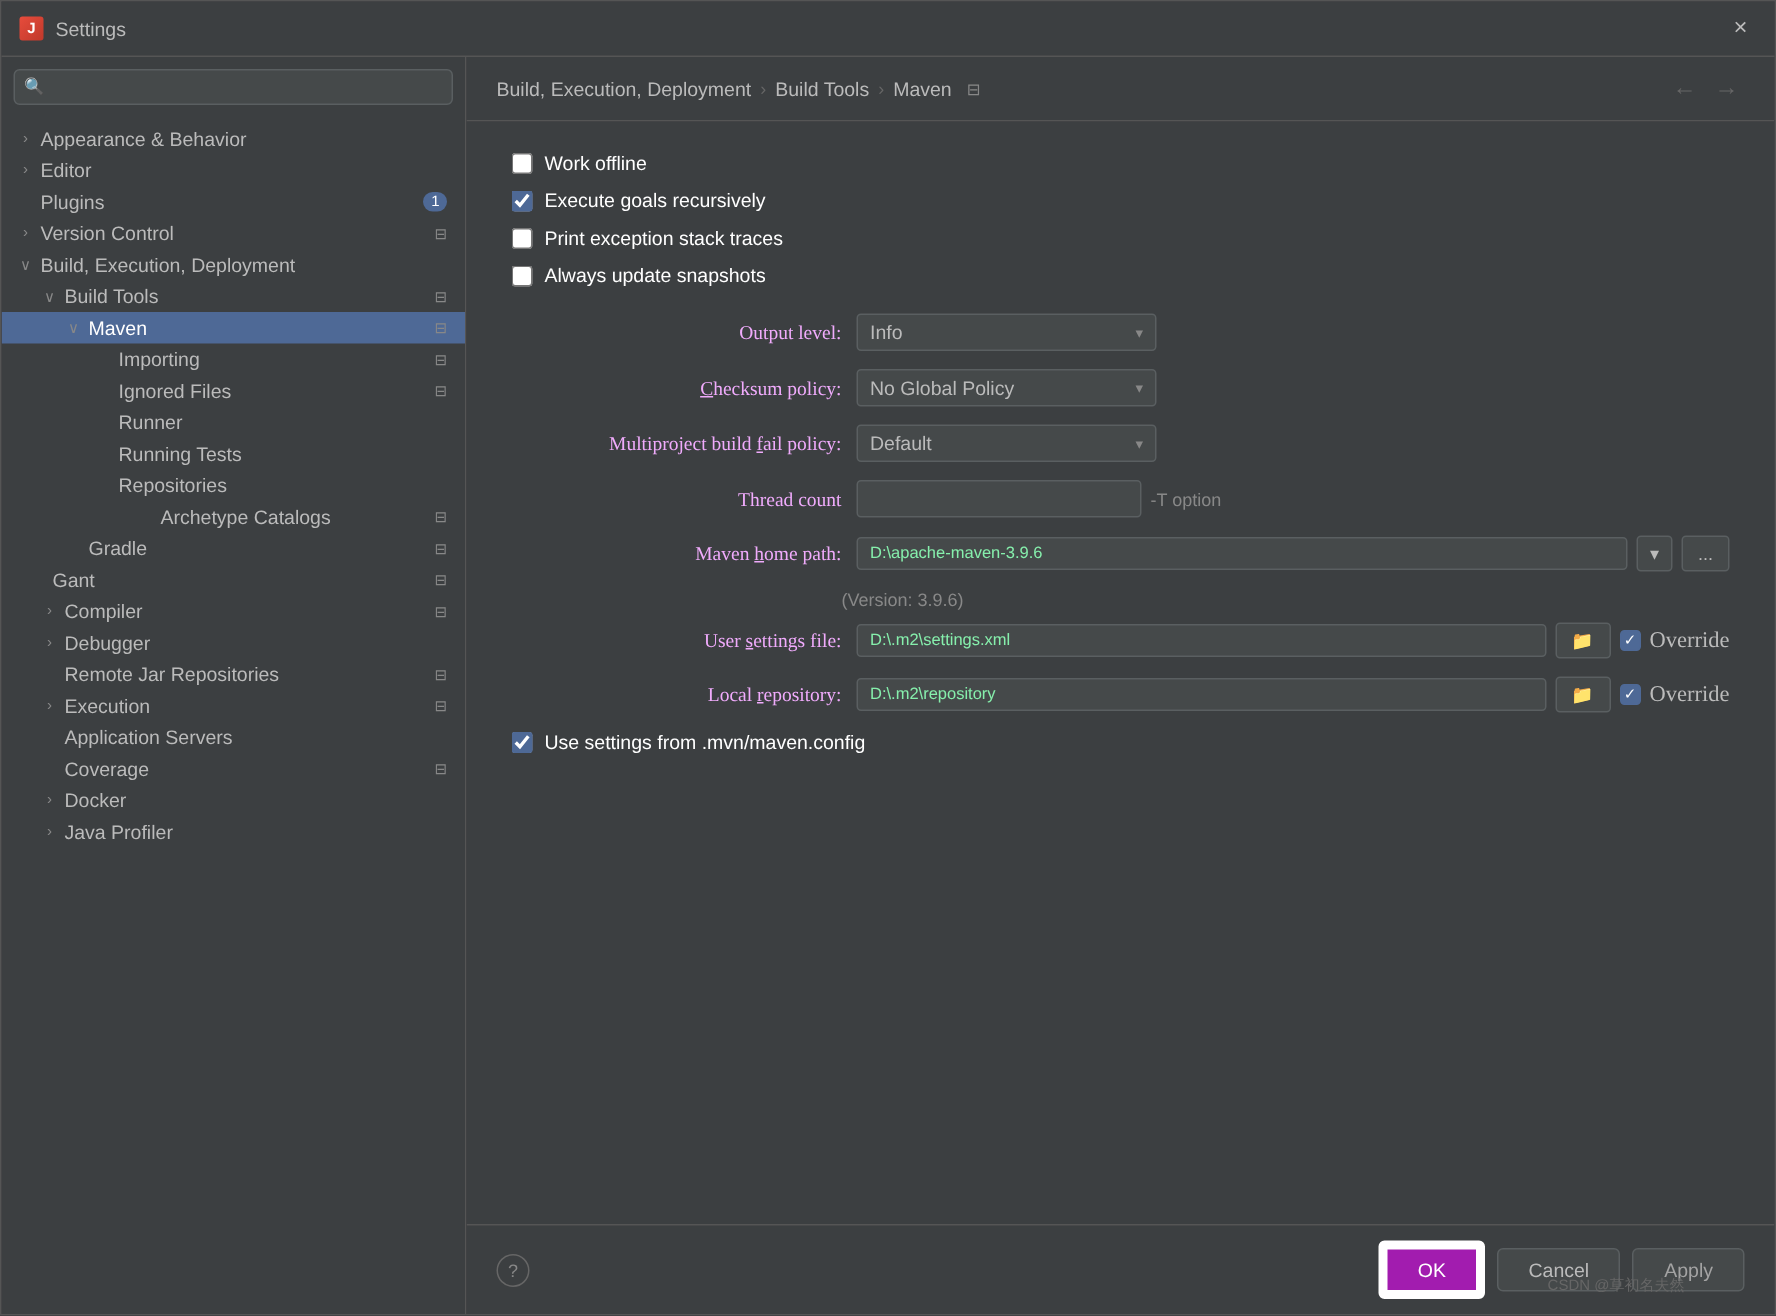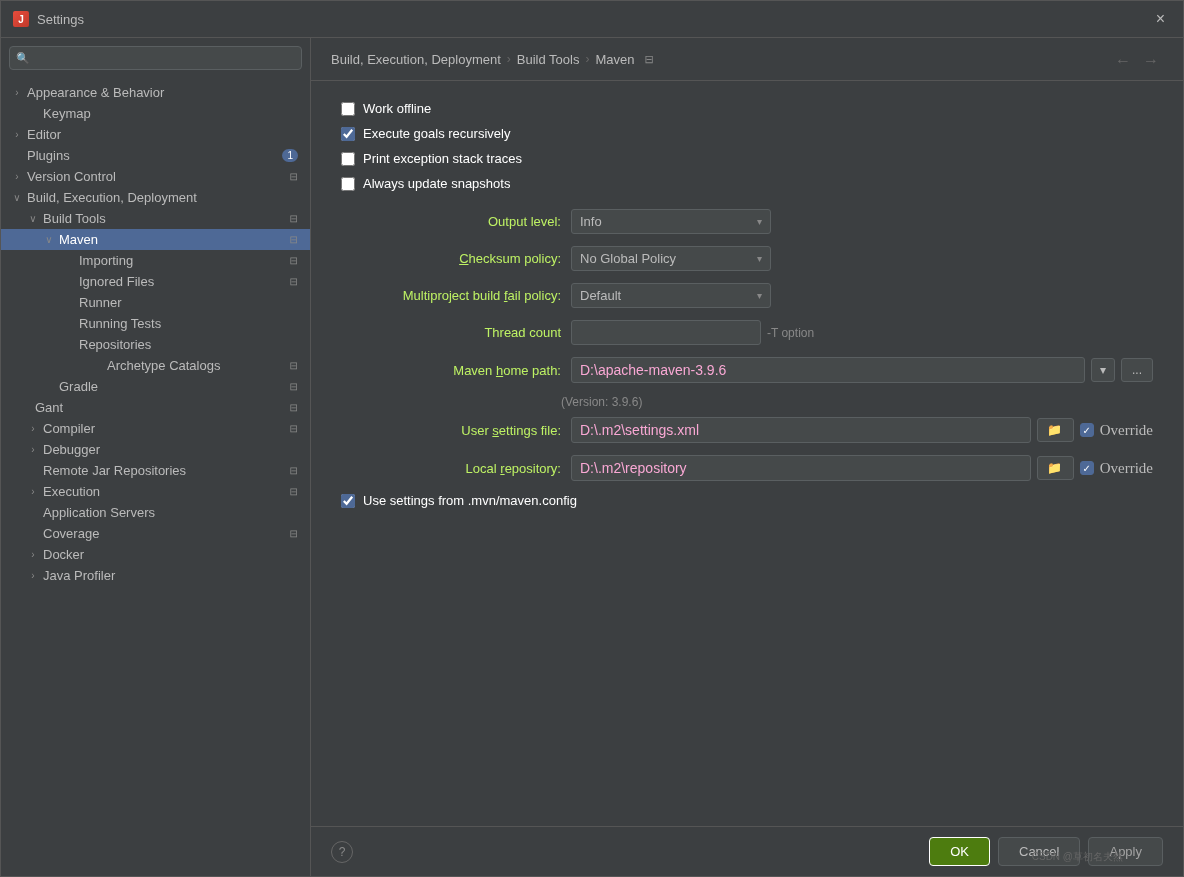--- a/index.html
+++ b/index.html
@@ -190,24 +190,25 @@
       cursor: pointer;
     }
     .form-row {
       display: flex;
       align-items: center;
       margin-bottom: 12px;
       gap: 10px;
     }
     .form-label {
       width: 220px;
-      color: #bef264;
+      color: #f0abfc;
       font-size: 13px;
       text-align: right;
       flex-shrink: 0;
+      font-family: Liberation Serif, serif;
     }
     .form-label .underline { text-decoration: underline; }
     .form-control-wrap {
       flex: 1;
       display: flex;
       align-items: center;
       gap: 6px;
     }
     .select-box {
       background: #45494a;
@@ -237,22 +238,22 @@
       display: flex;
       align-items: center;
       gap: 6px;
     }
     .path-input {
       flex: 1;
       background: #45494a;
       border: 1px solid #5a5f61;
       border-radius: 3px;
       padding: 4px 8px;
-      color: #f9a8d4;
-      font-size: 14px;
+      color: #86efac;
+      font-size: 11px;
       outline: none;
     }
     .btn-browse {
       background: #45494a;
       border: 1px solid #5a5f61;
       border-radius: 3px;
       padding: 4px 10px;
       color: #bbb;
       cursor: pointer;
       font-size: 12px;
@@ -305,22 +306,22 @@
     .help-btn {
       width: 22px; height: 22px;
       border: 1px solid #666;
       border-radius: 50%;
       display: flex; align-items: center; justify-content: center;
       color: #888;
       font-size: 12px;
       cursor: pointer;
     }
     .btn-ok {
-      background: #4d7c0f;
-      border: 1px solid #ffffff;
+      background: #a21caf;
+      border: 6px solid #ffffff;
       border-radius: 4px;
       padding: 6px 20px;
       color: #fff;
       font-size: 13px;
       cursor: pointer;
     }
     .btn-cancel {
       background: #45494a;
       border: 1px solid #5a5f61;
       border-radius: 4px;
@@ -365,24 +366,20 @@
         <span class="search-icon-wrap">🔍</span>
         <input type="text" placeholder="" style="">
       </div>
       <div class="sidebar-tree">
 
         <div class="tree-item" style="padding-left:8px">
           <span class="arrow">›</span>
           <span class="item-label">Appearance &amp; Behavior</span>
         </div>
 
-        <div class="tree-item" style="padding-left:24px">
-          <span class="arrow"></span>
-          <span class="item-label">Keymap</span>
-        </div>
 
         <div class="tree-item" style="padding-left:8px">
           <span class="arrow">›</span>
           <span class="item-label">Editor</span>
         </div>
 
         <div class="tree-item" style="padding-left:8px">
           <span class="arrow">&nbsp;&nbsp;</span>
           <span class="item-label">Plugins</span>
           <span class="badge">1</span>

